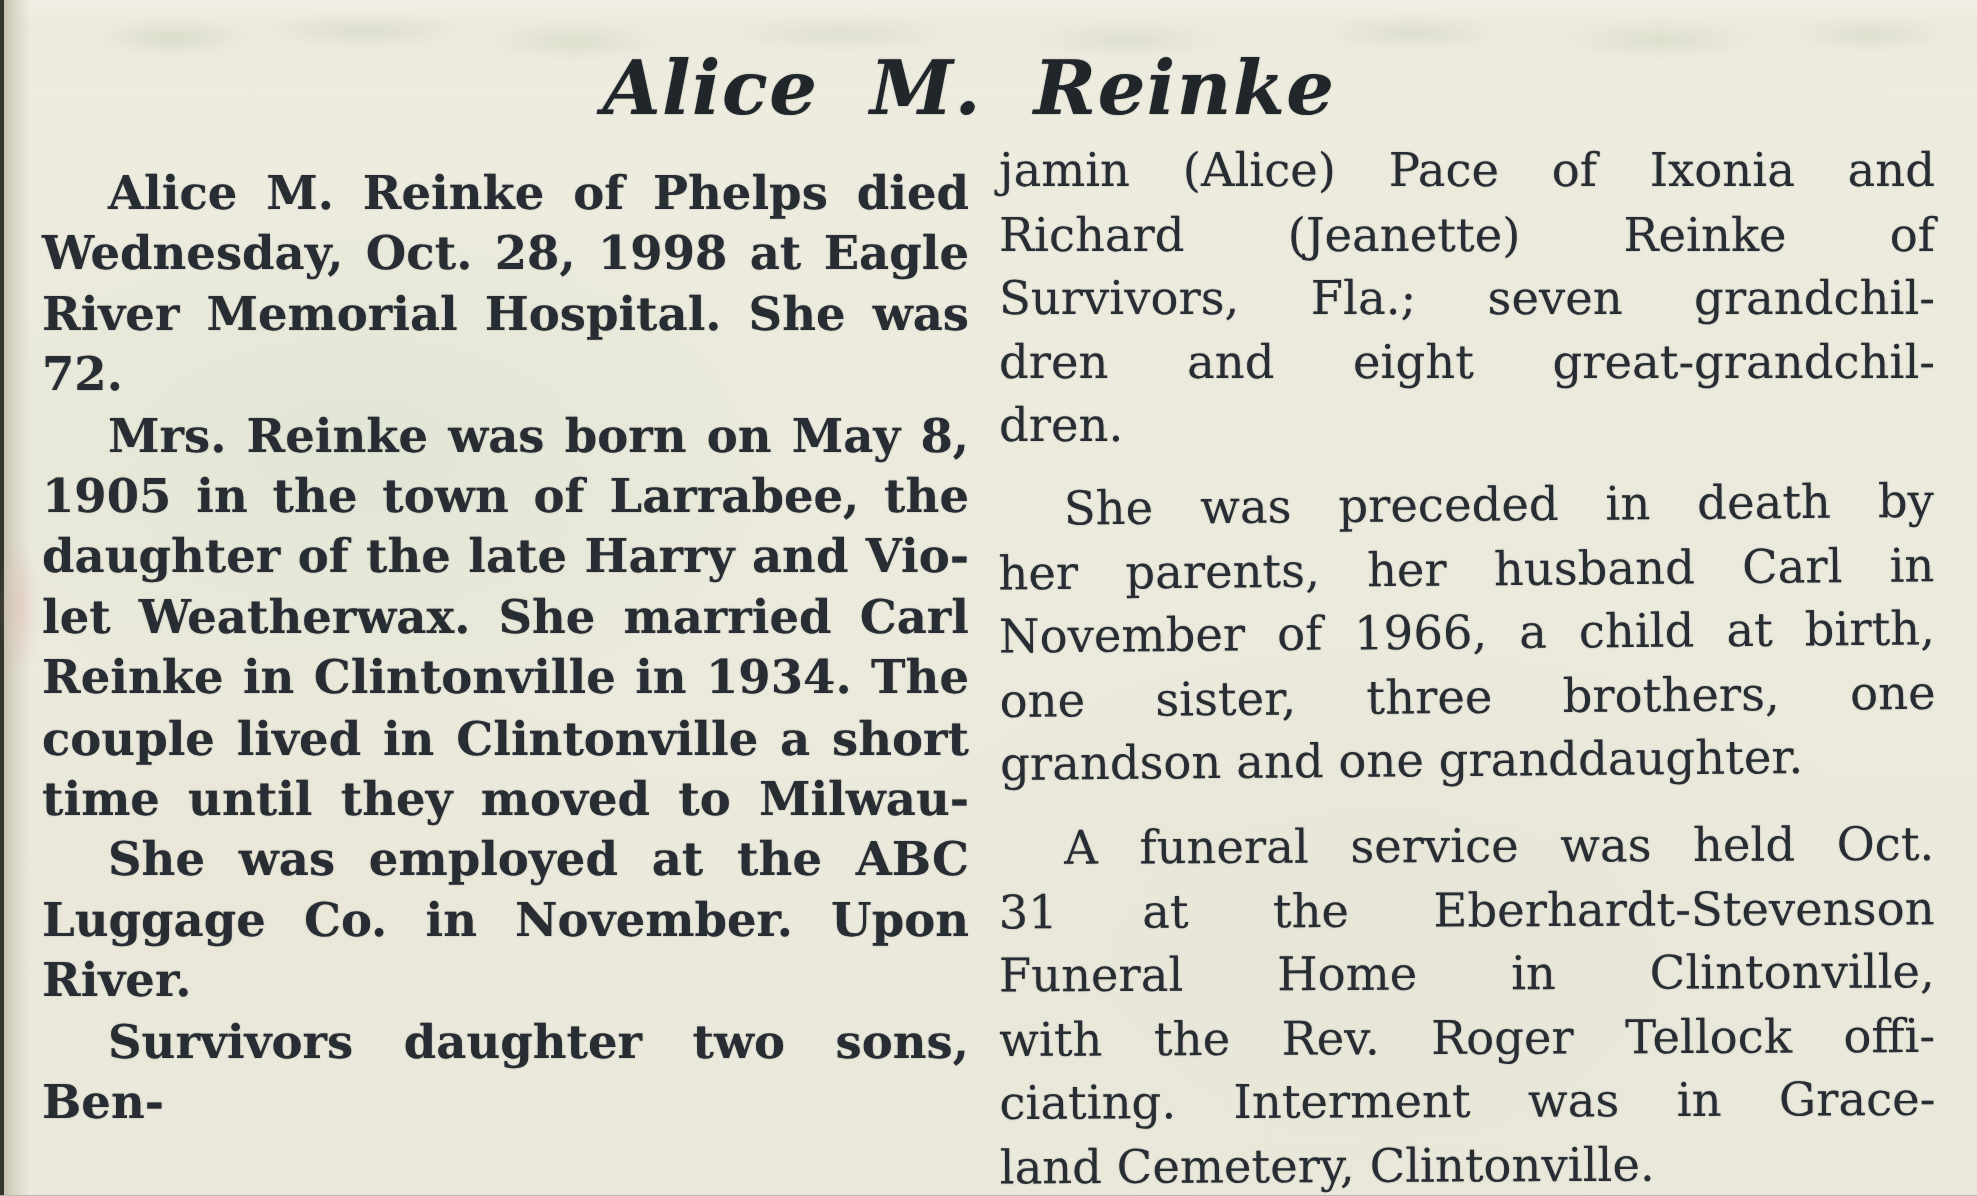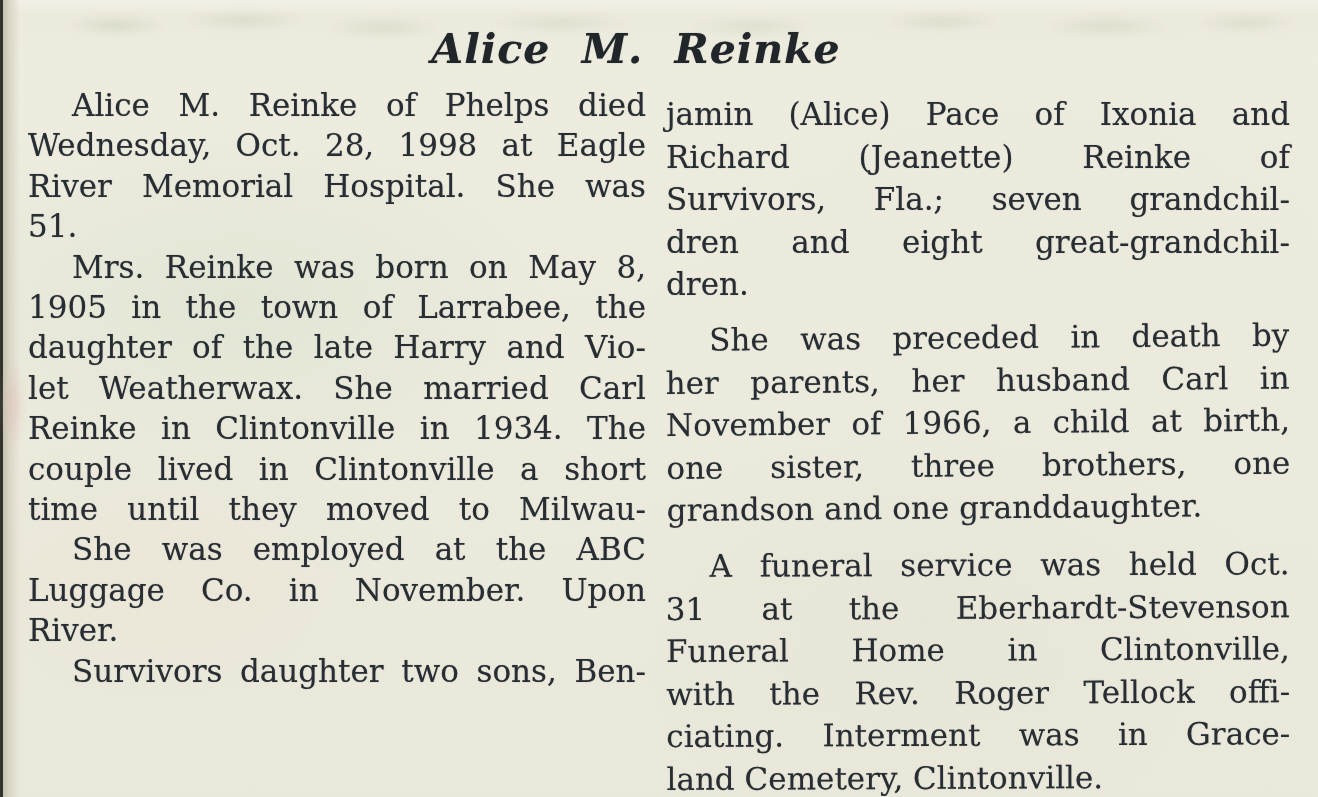--- a/index.html
+++ b/index.html
@@ -31,28 +31,28 @@
       radial-gradient(90px 15px at 16% 45%, rgba(173,189,152,.26), rgba(173,189,152,0) 70%),
       radial-gradient(80px 17px at 27% 60%, rgba(180,194,158,.28), rgba(180,194,158,0) 70%),
       radial-gradient(100px 15px at 41% 50%, rgba(173,189,152,.22), rgba(173,189,152,0) 70%),
       radial-gradient(90px 16px at 56% 58%, rgba(180,194,158,.24), rgba(180,194,158,0) 70%),
       radial-gradient(80px 15px at 71% 48%, rgba(173,189,152,.25), rgba(173,189,152,0) 70%),
       radial-gradient(90px 17px at 84% 58%, rgba(180,194,158,.27), rgba(180,194,158,0) 70%),
       radial-gradient(70px 15px at 95% 50%, rgba(173,189,152,.24), rgba(173,189,152,0) 70%);
     filter:blur(2px);
   }
   .headline{
-    position:absolute;top:10px;left:0;width:1272px;margin:0;
+    position:absolute;top:10px;left:0;width:1272px;margin:10px;
     text-align:center;font-style:italic;font-weight:bold;
-    font-size:41px;line-height:78px;color:#20262a;
+    font-size:50px;line-height:78px;color:#20262a;
     letter-spacing:1px;word-spacing:16px;
     text-shadow:0 0 1px rgba(32,38,42,.45);
   }
   .col{position:absolute;}
-  .col-left{left:28px;top:85px;width:618px;}
+  .col-left{left:28px;top:109px;width:618px;font-weight:bold;}
   .col-right{left:666px;top:93px;width:624px;}
   .para{margin:0;}
   .line{
     font-size:31px;color:#272d32;
     text-align:justify;text-align-last:justify;
     text-shadow:0 0 1px rgba(39,45,50,.42);
   }
   .col-left  .line{line-height:40.4px;}
   .col-right .line{line-height:42.6px;}
   .line-last{text-align-last:left;}
@@ -67,21 +67,21 @@
 <div class="page">
   <div class="ghost-band"></div>
   <div class="scan-edge"></div>
   <div class="pink-smudge"></div>
   <h1 class="headline">Alice M. Reinke</h1>
   <div class="col col-left">
       <div class="para indent">
         <div class="line">Alice M. Reinke of Phelps died</div>
         <div class="line">Wednesday, Oct. 28, 1998 at Eagle</div>
         <div class="line">River Memorial Hospital. She was</div>
-        <div class="line line-last">51.</div>
+        <div class="line line-last">72.</div>
       </div>
       <div class="para indent">
         <div class="line">Mrs. Reinke was born on May 8,</div>
         <div class="line">1905 in the town of Larrabee, the</div>
         <div class="line">daughter of the late Harry and Vio-</div>
         <div class="line">let Weatherwax. She married Carl</div>
         <div class="line">Reinke in Clintonville in 1934. The</div>
         <div class="line">couple lived in Clintonville a short</div>
         <div class="line">time until they moved to Milwau-</div>
       </div>

